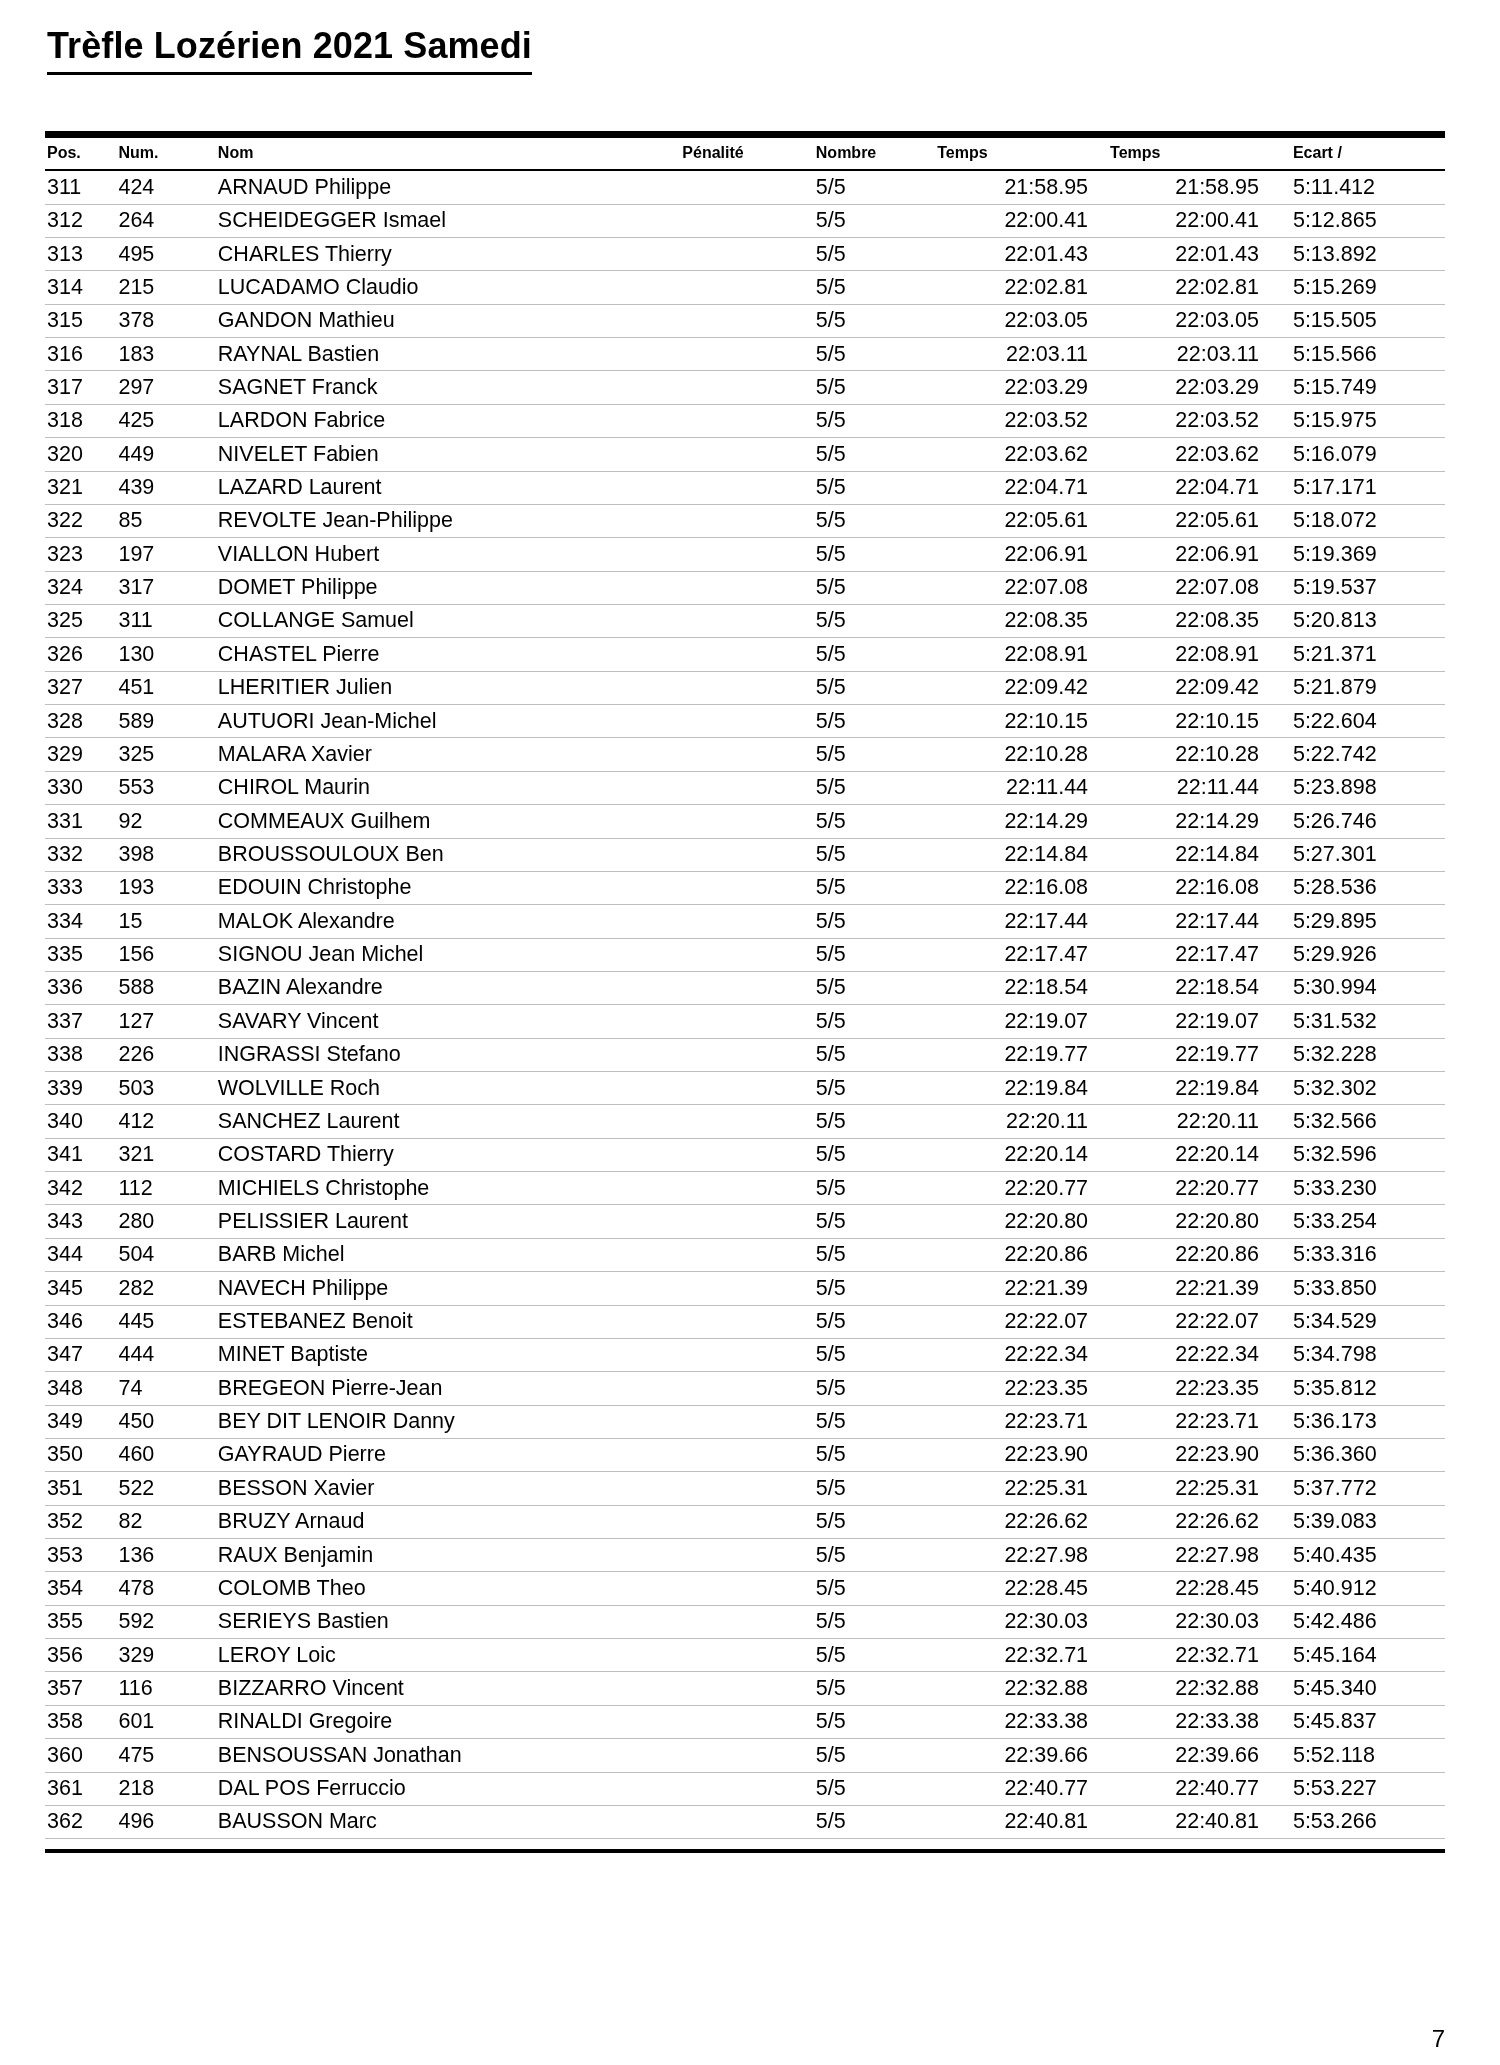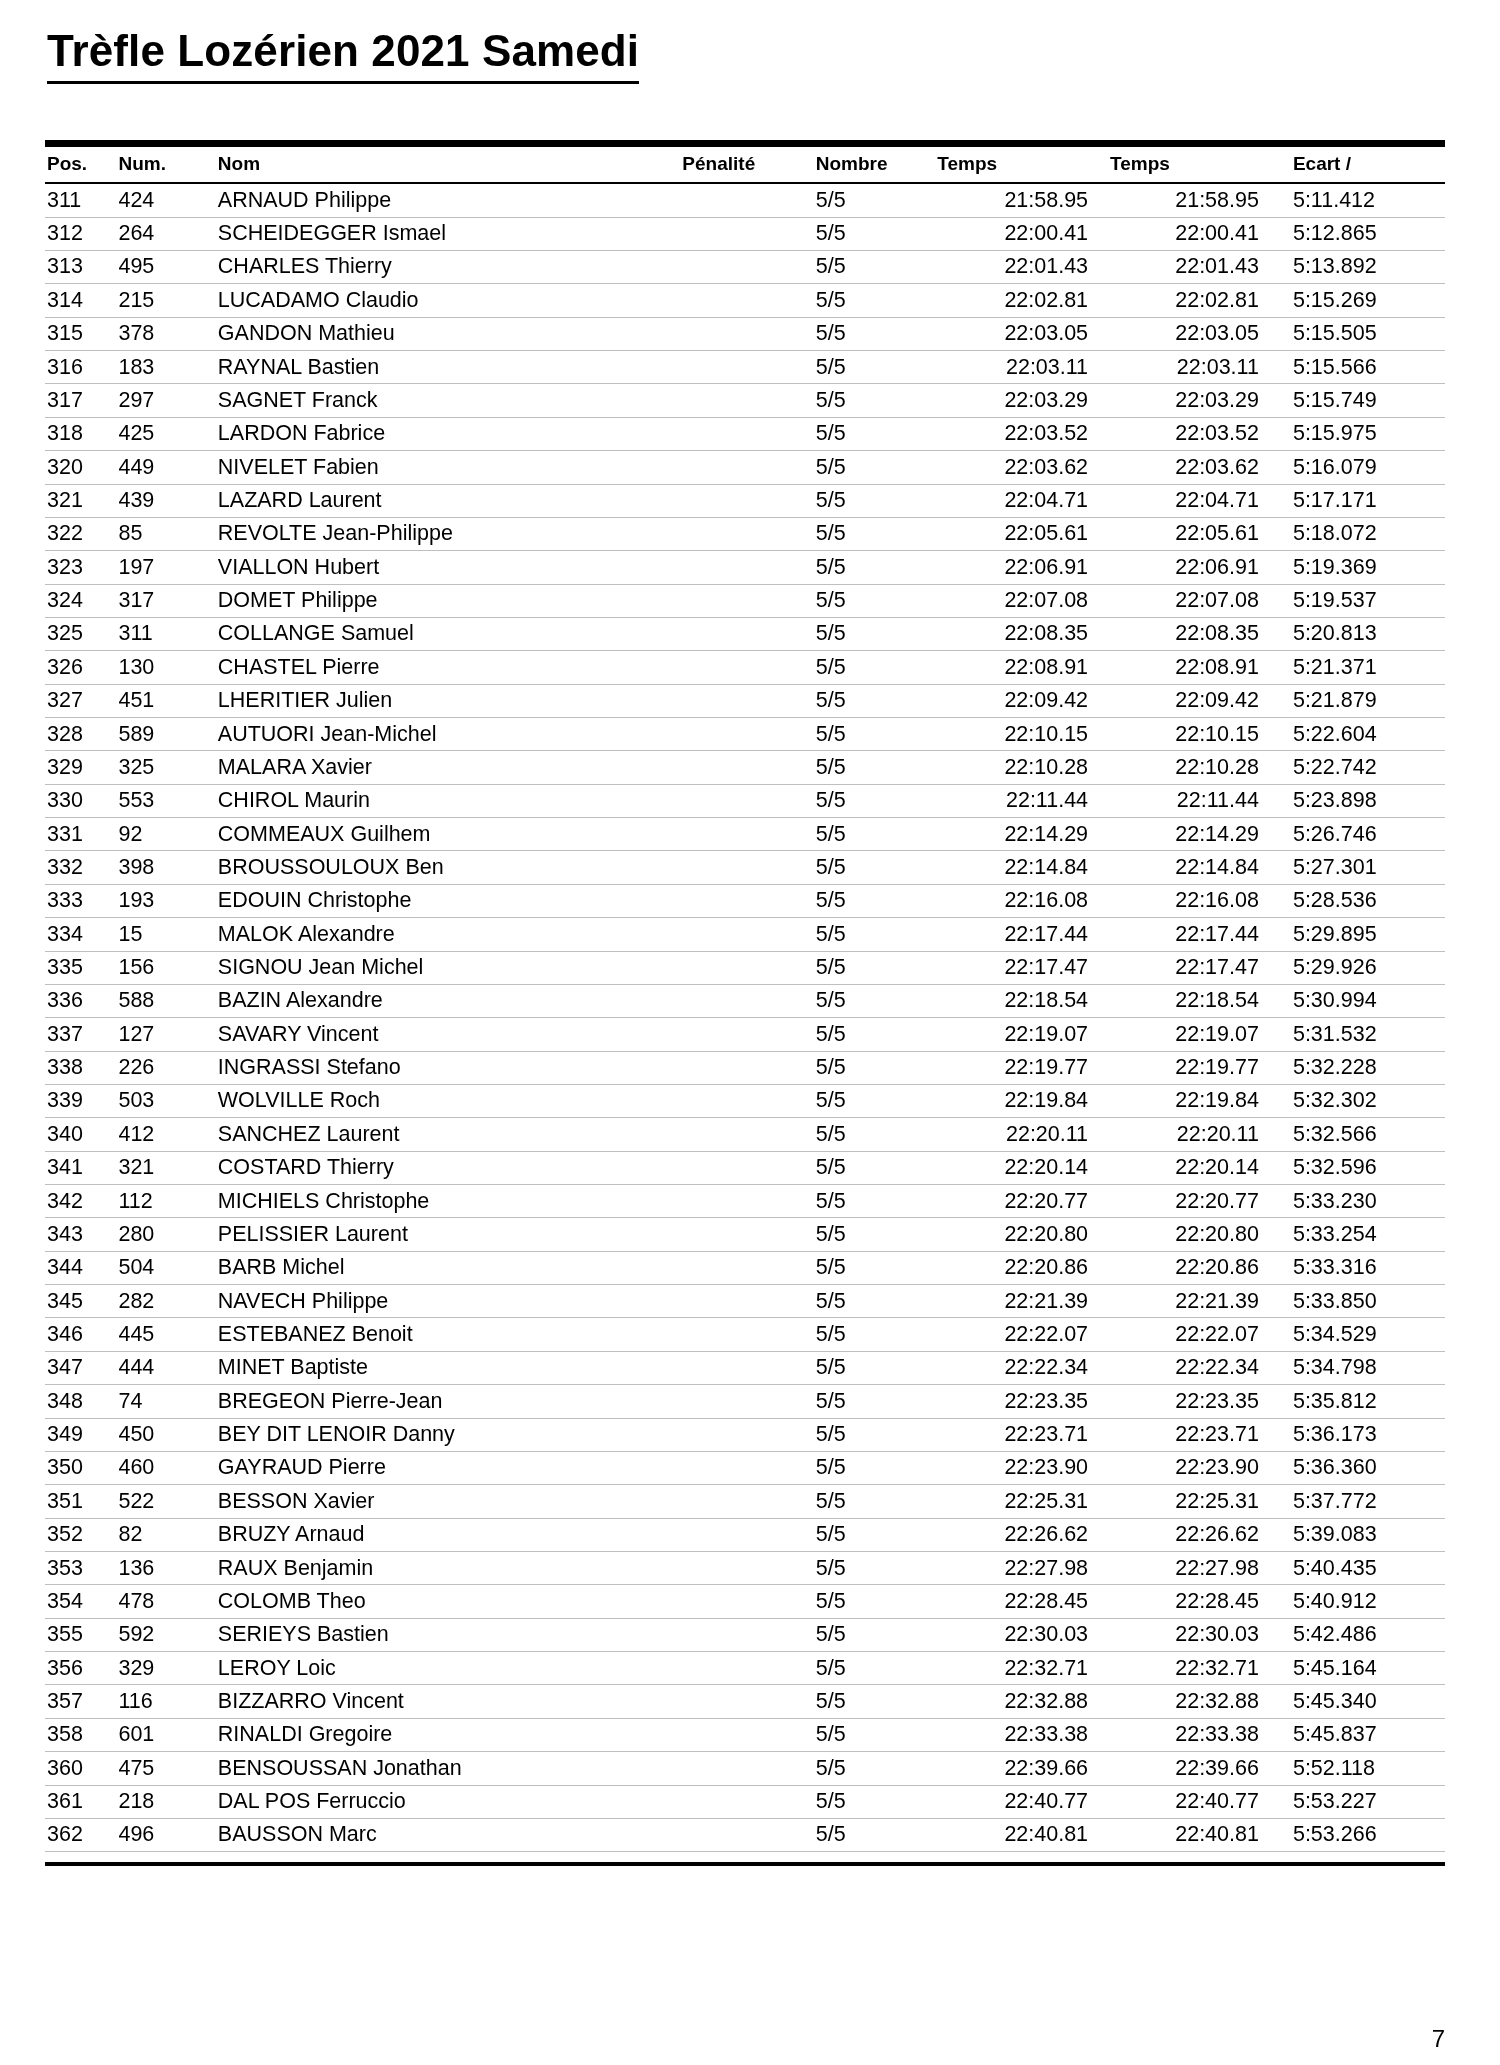--- a/index.html
+++ b/index.html
@@ -15,39 +15,39 @@
     color: #000000;
     position: relative;
   }
   .page {
     width: 1500px;
     height: 2065px;
     padding: 22px 55px 0 45px;
     position: relative;
   }
   .doc-title {
-    font-size: 44px;
+    font-size: 36px;
     font-weight: bold;
     letter-spacing: 0.1px;
     padding: 4px 0 6px 0;
     margin: 0 0 0 2px;
     display: inline-block;
     border-bottom: 3px solid #000;
     line-height: 1.12;
   }
   .title-wrap { margin-bottom: 56px; }
 
   table.results {
     width: 100%;
     border-collapse: collapse;
     font-size: 21.5px;
   }
   table.results thead th {
     font-weight: bold;
-    font-size: 19px;
+    font-size: 16px;
     text-align: left;
     padding: 6px 0 7px 0;
     border-top: 7px solid #000;
     border-bottom: 2px solid #000;
     white-space: nowrap;
   }
   table.results tbody td {
     padding: 3.5px 0 3.5px 0;
     border-bottom: 1px solid #bfbfbf;
     white-space: nowrap;

